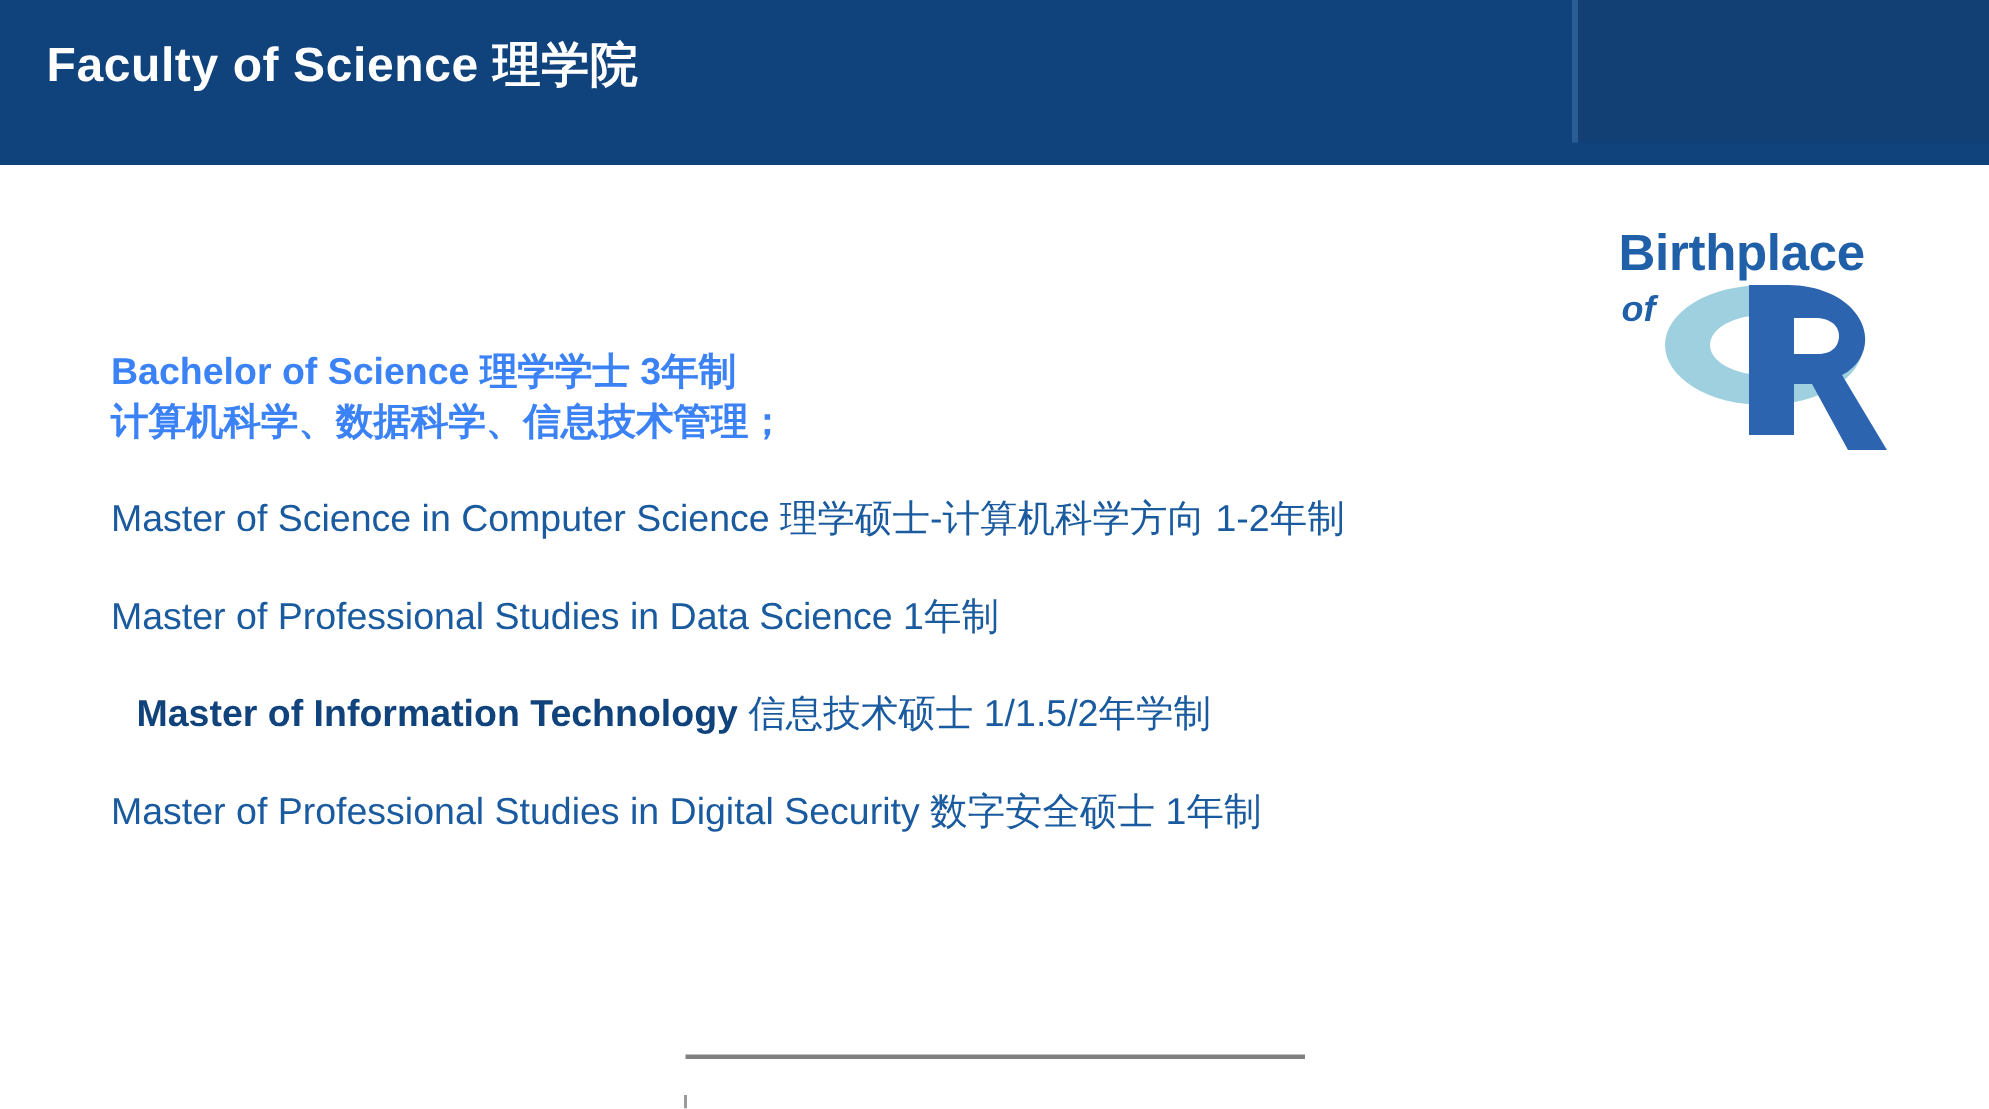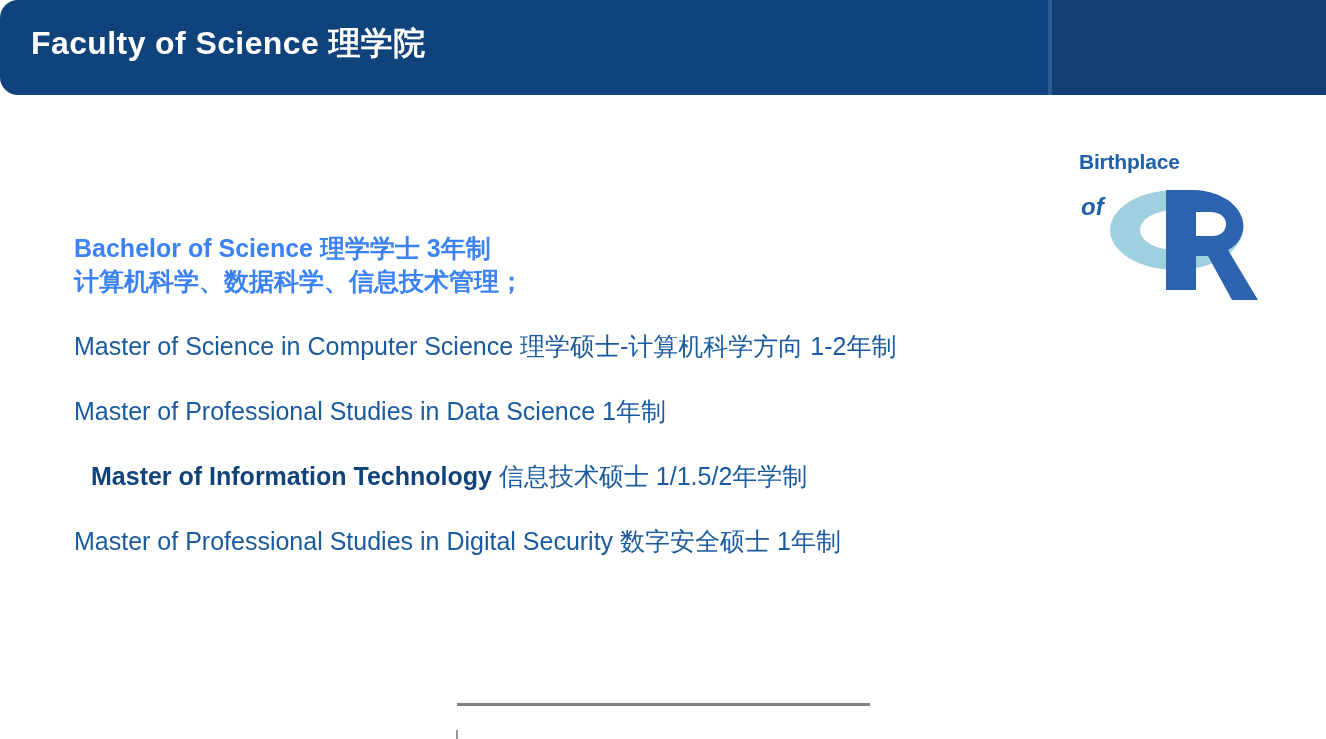--- a/index.html
+++ b/index.html
@@ -22,23 +22,22 @@
     background: #ffffff;
     overflow: hidden;
   }
 
   
   .header {
     position: absolute;
     left: 0;
     top: 0;
     width: 1326px;
-    height: 95px;
+    height: 110px;
     background: #10427c;
-    border-radius: 18px;
   }
   .header-accent {
     position: absolute;
     left: 1048px;
     top: 0;
     width: 4px;
     height: 95px;
     background: #2a5c95;
   }
   .header-panel {
@@ -95,21 +94,21 @@
     position: absolute;
     left: 1078px;
     top: 150px;
     width: 180px;
     height: 160px;
   }
   .r-logo .birthplace {
     position: absolute;
     left: 1px;
     top: 0px;
-    font-size: 21px;
+    font-size: 34px;
     font-weight: bold;
     color: #2060a8;
     letter-spacing: -0.2px;
   }
   .r-logo .of {
     position: absolute;
     left: 3px;
     top: 43px;
     font-size: 24px;
     font-weight: bold;

